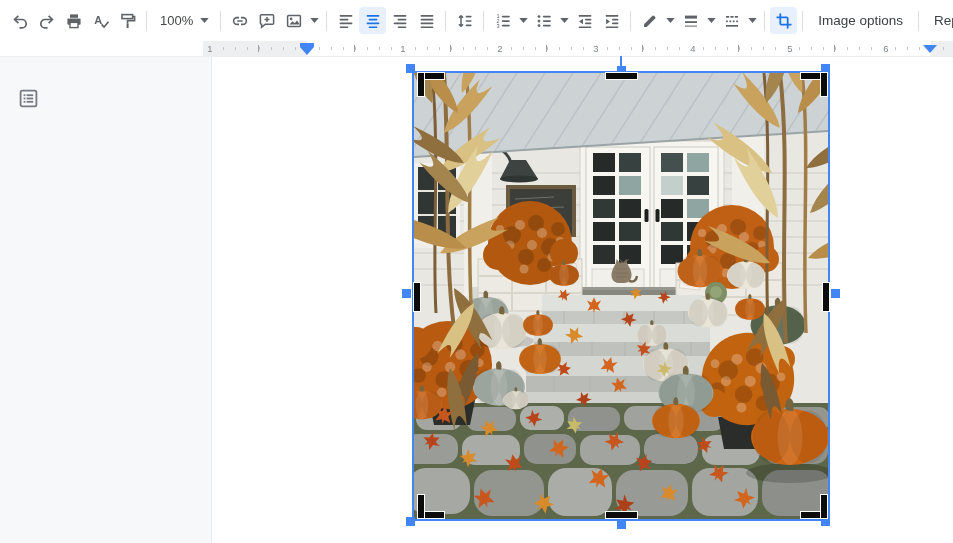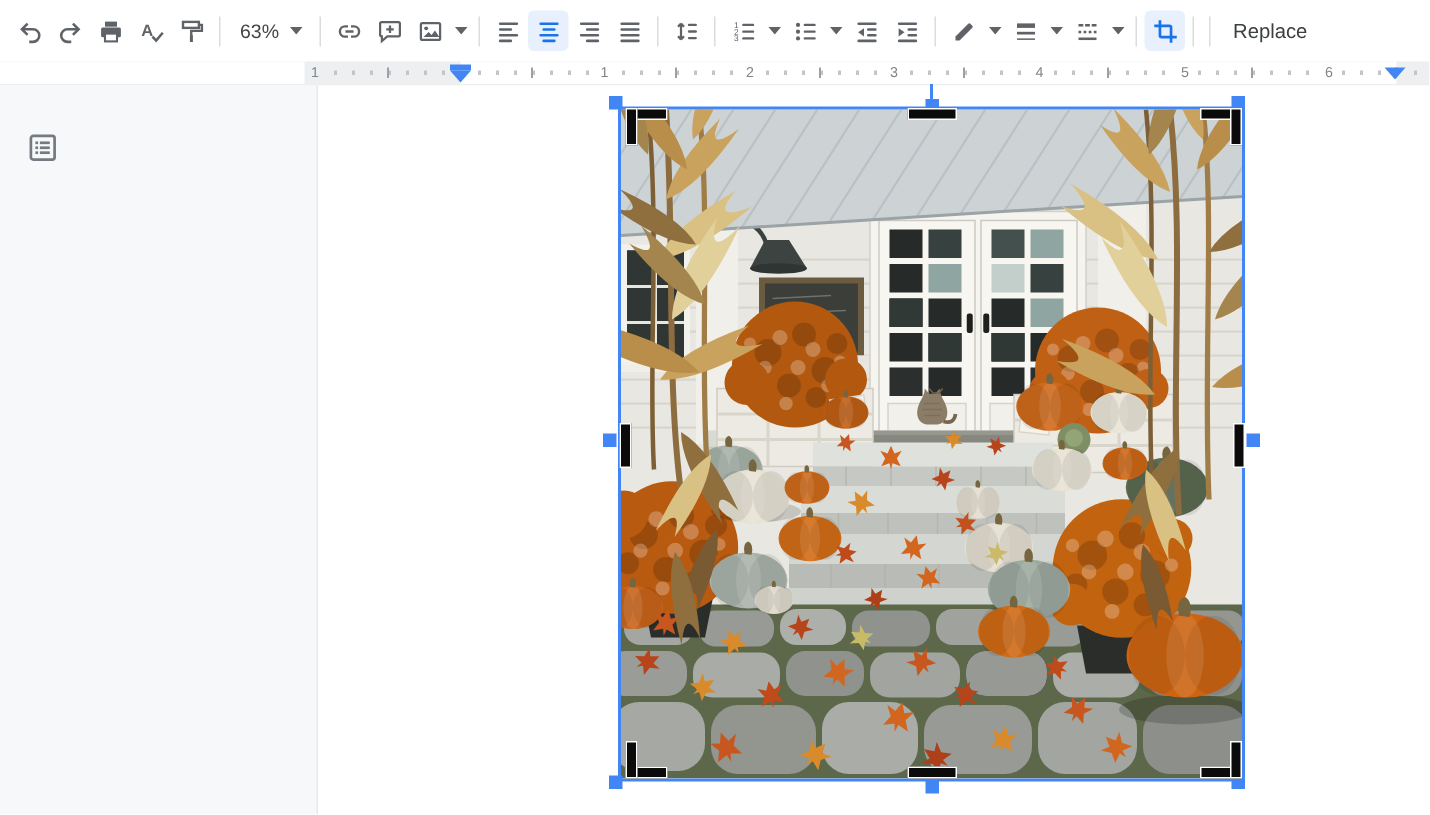--- a/index.html
+++ b/index.html
@@ -91,21 +91,21 @@
       <svg width="18" height="18" viewBox="0 0 18 18">
           <rect x="3" y="2.6" width="10.6" height="4" fill="none" stroke="currentColor" stroke-width="1.6"></rect>
           <path d="M13.6 4.6 h2 v4 h-7.1 v3" fill="none" stroke="currentColor" stroke-width="1.6"></path>
           <rect x="7.6" y="11.4" width="2" height="4.6" fill="currentColor"></rect>
         </svg>
     </div>
 
     <div class="tb-sep"></div>
 
     <div class="tb-zoom">
-      <span>63%</span>
+      <span>100%</span>
       <svg width="9" height="5" viewBox="0 0 10 6">
           <path d="M0 0 h10 l-5 6z" fill="#5f6368"></path>
         </svg>
     </div>
 
     <div class="tb-sep"></div>
 
     <div class="tb-btn">
       <svg width="18" height="18" viewBox="0 0 18 18">
           <path d="M8 5.6 H6 a3.4 3.4 0 0 0 0 6.8 h2 M10 5.6 h2 a3.4 3.4 0 0 1 0 6.8 h-2 M6.3 9 h5.4" fill="none" stroke="currentColor" stroke-width="1.6"></path>
@@ -294,20 +294,21 @@
     <div class="tb-sep"></div>
 
     <div class="tb-btn active">
       <svg width="18" height="18" viewBox="0 0 18 18">
           <path d="M5.3 1.5 v10.1 a1.1 1.1 0 0 0 1.1 1.1 H16.5 M1.5 5.3 h10.1 a1.1 1.1 0 0 1 1.1 1.1 V16.5" fill="none" stroke="currentColor" stroke-width="1.8"></path>
         </svg>
     </div>
 
     <div class="tb-sep"></div>
 
+    <div class="tb-text">Image options</div>
 
     <div class="tb-sep"></div>
 
     <div class="tb-text">Replace</div>
   </div>
 
   <div class="ruler">
     <div class="ruler-strip left"></div>
     <div class="ruler-strip right"></div>
     <div class="ruler-ticks"></div>

